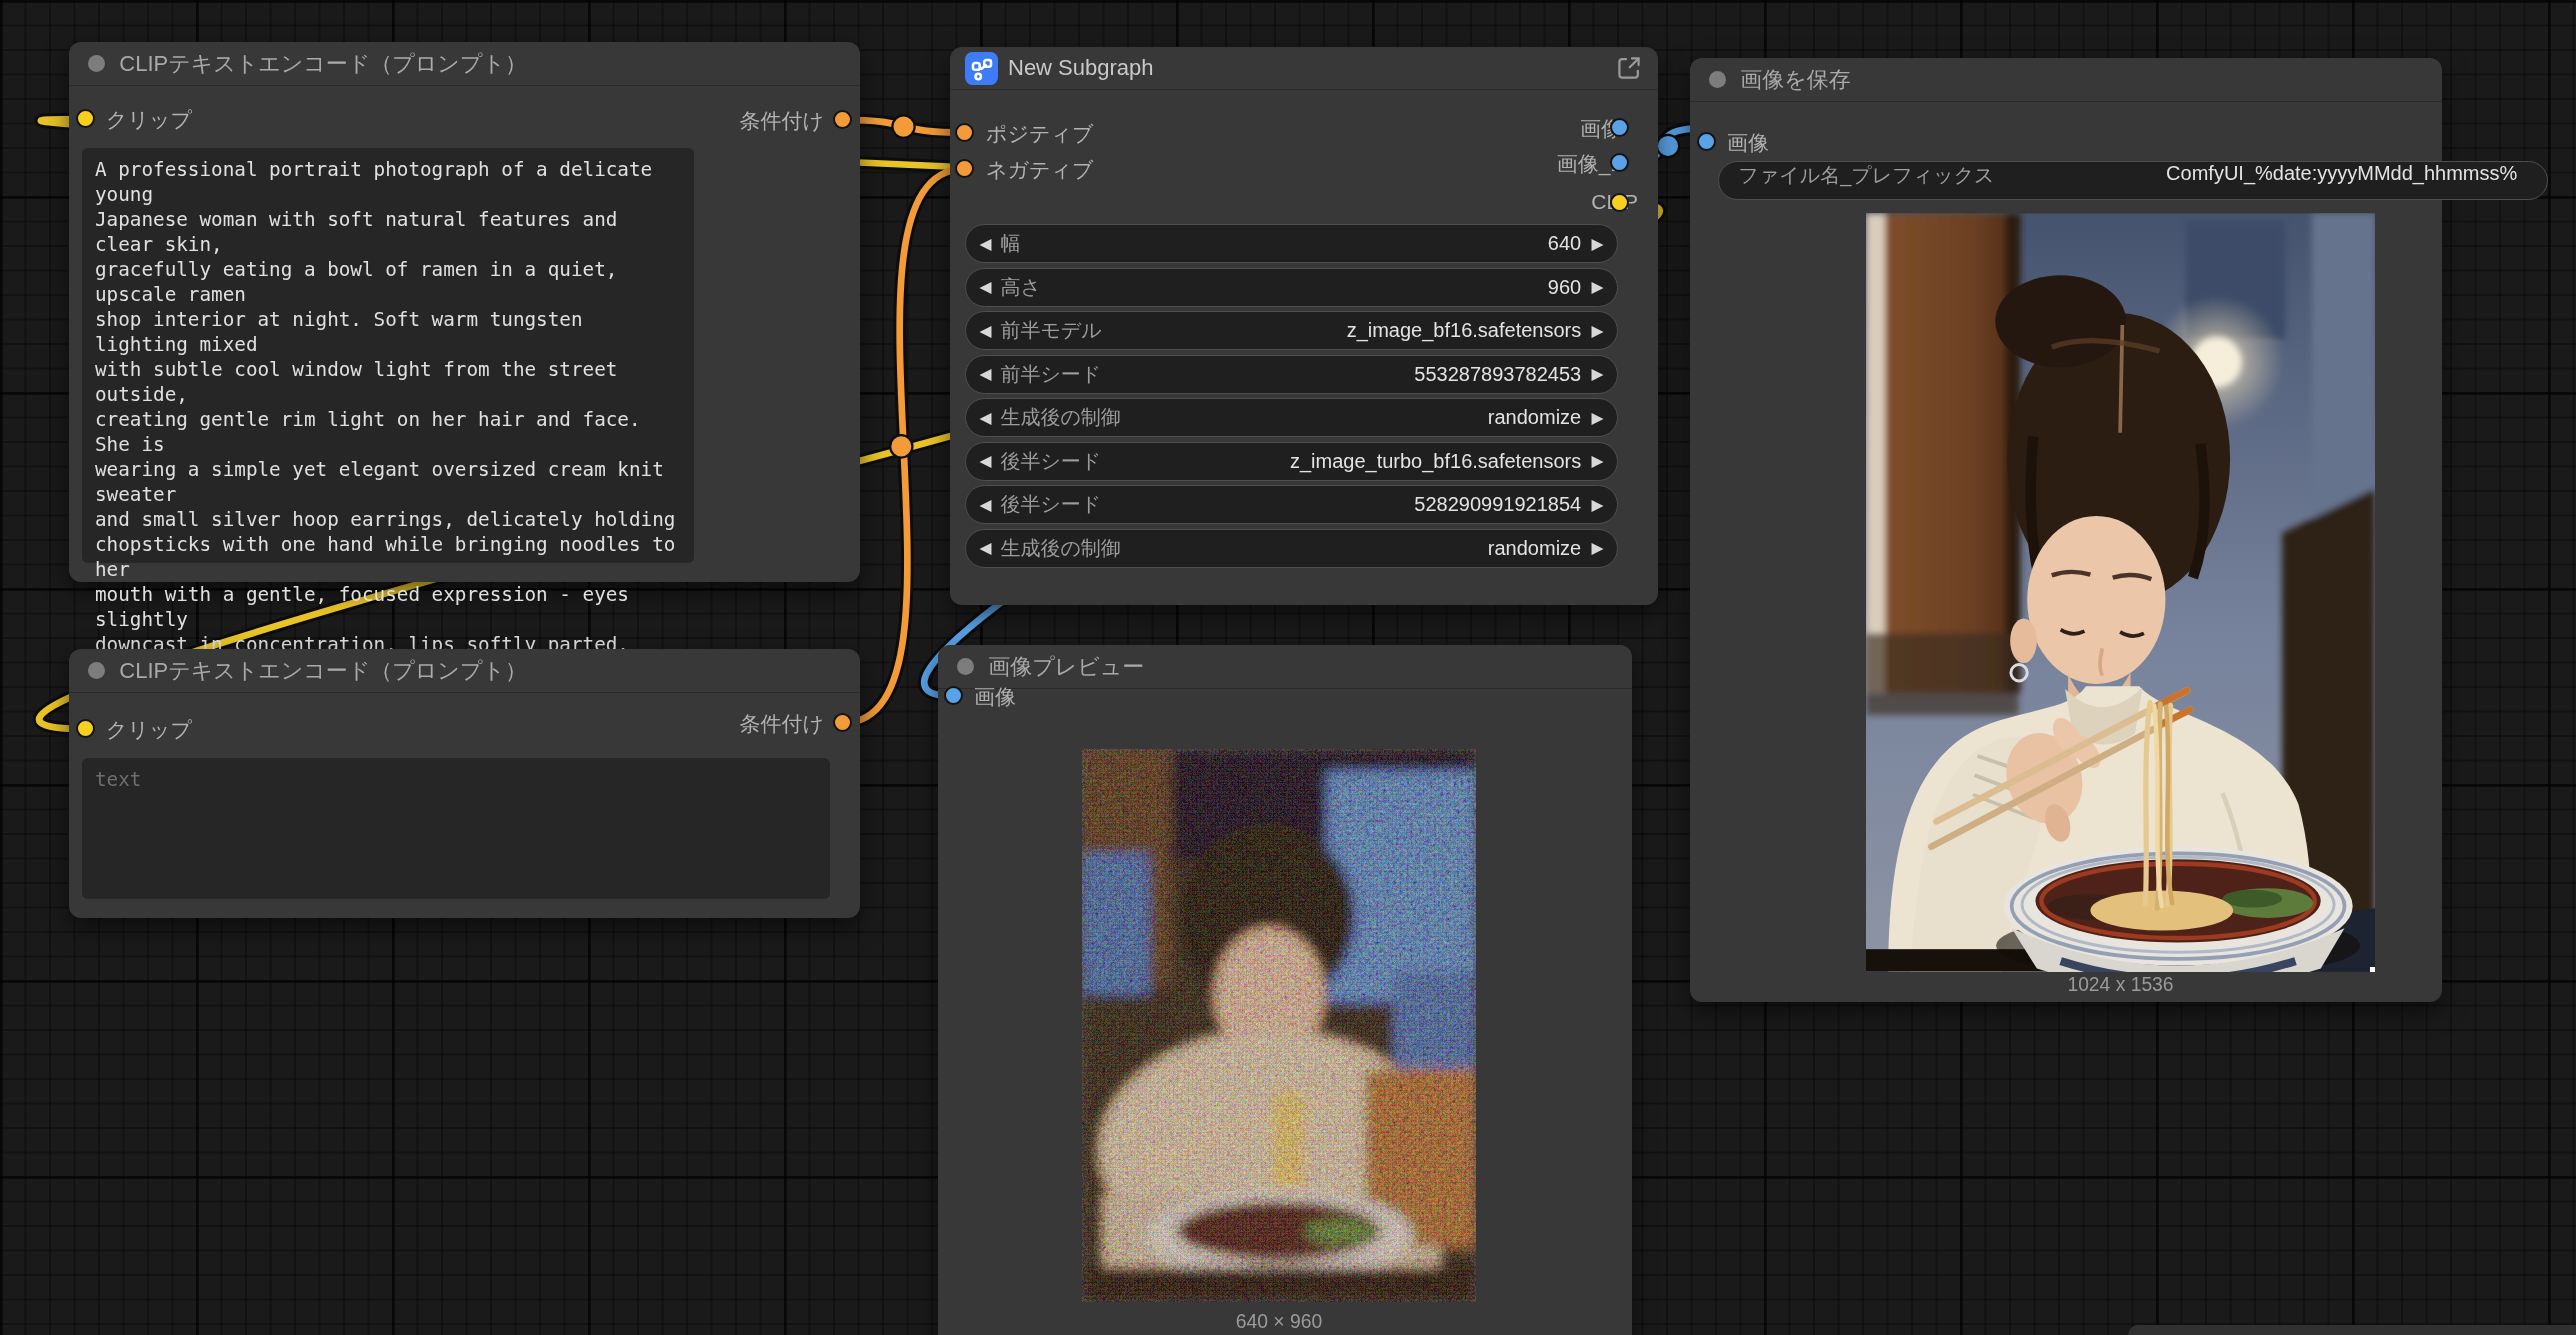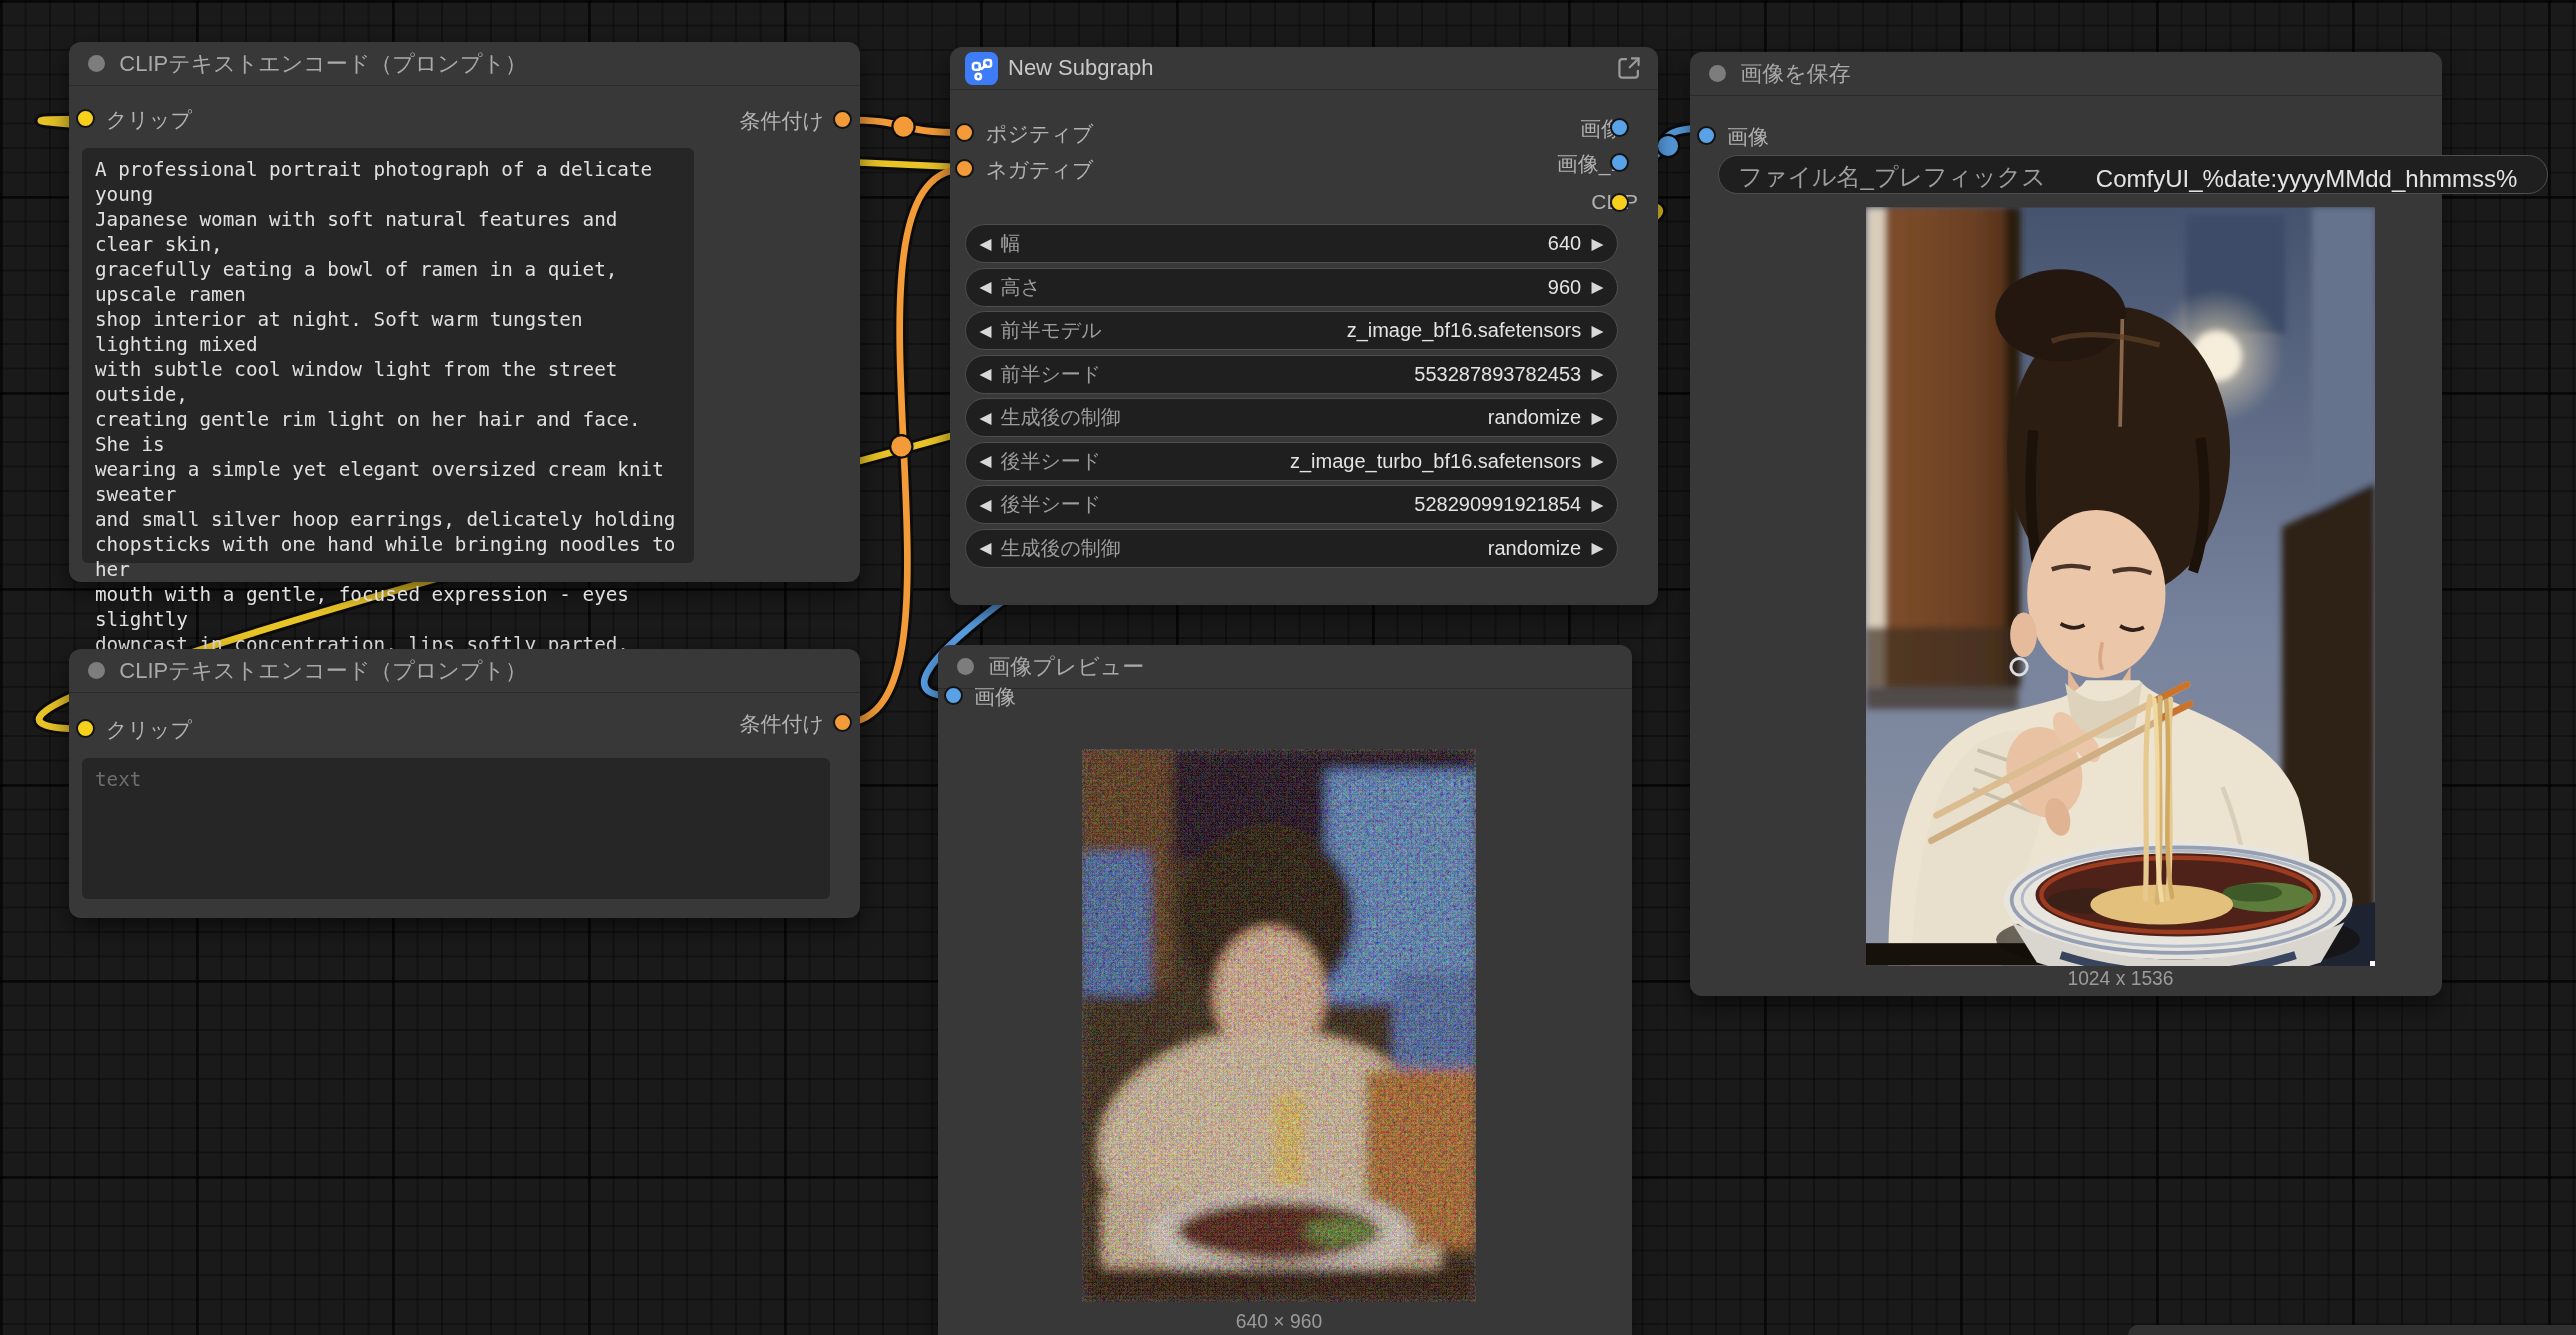--- a/index.html
+++ b/index.html
@@ -33,22 +33,22 @@
       padding:9px 13.4px;white-space:pre-wrap;box-sizing:border-box;}
   .ta.placeholder{color:#6e6e6e;}
   .widgets{position:absolute;left:15px;top:177px;width:653px;}
   .pill{position:relative;height:39px;margin-bottom:4.5px;background:#1f1f1f;
         border:1.5px solid #4e4e4e;border-radius:20px;display:flex;align-items:center;
         padding:0 13.4px;box-sizing:border-box;font-size:20px;color:#9d9d9d;}
   .arr{color:#d8d8d8;font-size:15.6px;flex:0 0 auto;}
   .wlabel{margin-left:9px;white-space:nowrap;}
   .wvalue{flex:1 1 auto;text-align:right;color:#e3e3e3;margin-right:10.4px;white-space:nowrap;}
   .savepill{position:absolute;left:28px;top:103px;width:830px;height:39px;background:#1f1f1f;
-        border:1.5px solid #4e4e4e;border-radius:20px;display:flex;align-items:flex-end;
-        padding:0 19.3px;box-sizing:border-box;font-size:24px;color:#9d9d9d;}
+        border:1.5px solid #4e4e4e;border-radius:20px;display:flex;align-items:flex-start;
+        padding:0 19.3px;box-sizing:border-box;font-size:20px;color:#9d9d9d;}
   .cap{position:absolute;color:#9b9b9b;font-size:19.3px;text-align:center;}
   .sgicon{position:absolute;left:15px;top:5.2px;width:33px;height:33px;border-radius:7.4px;
         background:#3d7bf7;display:flex;align-items:center;justify-content:center;}
   .expicon{position:absolute;right:15px;top:7.4px;width:28px;height:28px;}
   .imgframe{position:absolute;overflow:hidden;}
   .resizedot{position:absolute;width:4.5px;height:4.5px;background:#fff;z-index:4;}
   .sliver{position:absolute;left:2128px;top:1325px;width:448px;height:10.4px;background:#313131;
         border-radius:12px 0 0 0;z-index:2;}
 </style>
 </head>
@@ -245,21 +245,21 @@
           <ellipse cx="350" cy="650" rx="50" ry="18" fill="#4e6a32"></ellipse>
           <rect x="0" y="695" width="530" height="49" fill="#241811"></rect>
         </g>
         <rect width="530" height="744" filter="url(#pnoise)" opacity="0.55" style="mix-blend-mode:overlay"></rect>
         <rect width="530" height="744" filter="url(#pnoise2)" opacity="0.28"></rect>
       </svg>
     </div>
     <div class="cap" style="left:144px;top:666px;width:394px;">640 × 960</div>
   </div>
 
-  <div class="node" style="left:1690px;top:52px;width:752px;height:944px;">
+  <div class="node" style="left:1690px;top:58px;width:752px;height:944px;">
     <div class="nheader">
       <div class="hdot"></div>
       <div class="ntitle">画像を保存</div>
     </div>
     <div class="dot img" style="left:6.7px;top:74px;"></div>
     <div class="slotlabel" style="left:37px;top:71px;">画像</div>
 
     <div class="savepill">
       <span class="wlabel" style="margin-left:0;">ファイル名_プレフィックス</span>
       <span class="wvalue">ComfyUI_%date:yyyyMMdd_hhmmss%</span>

